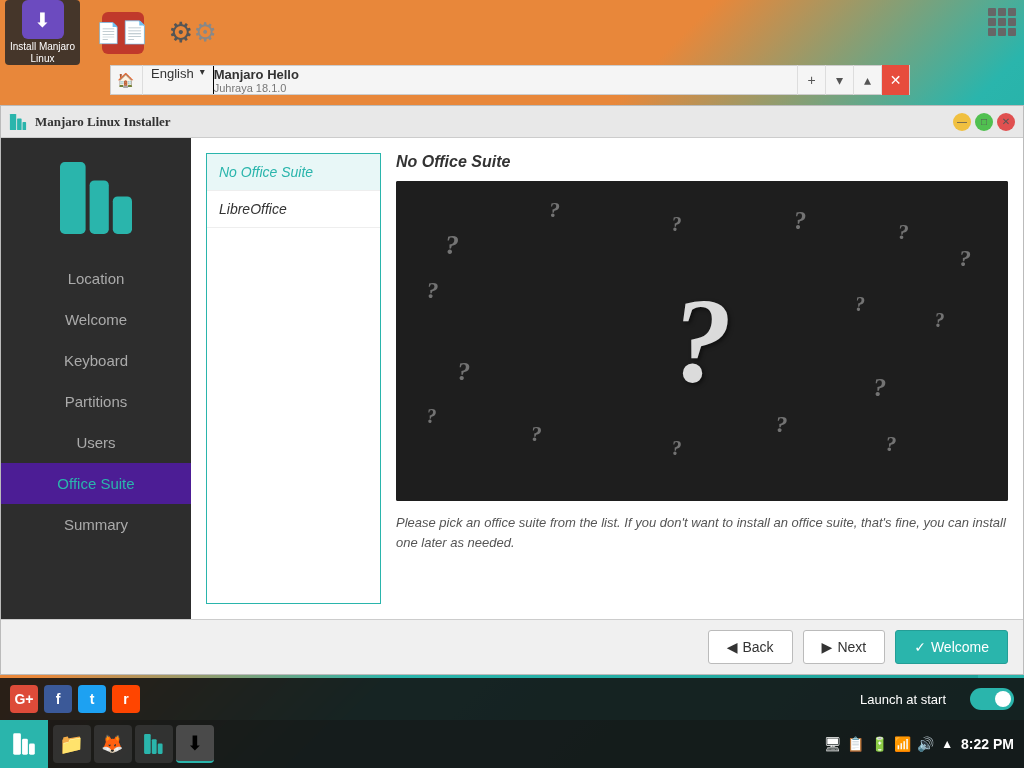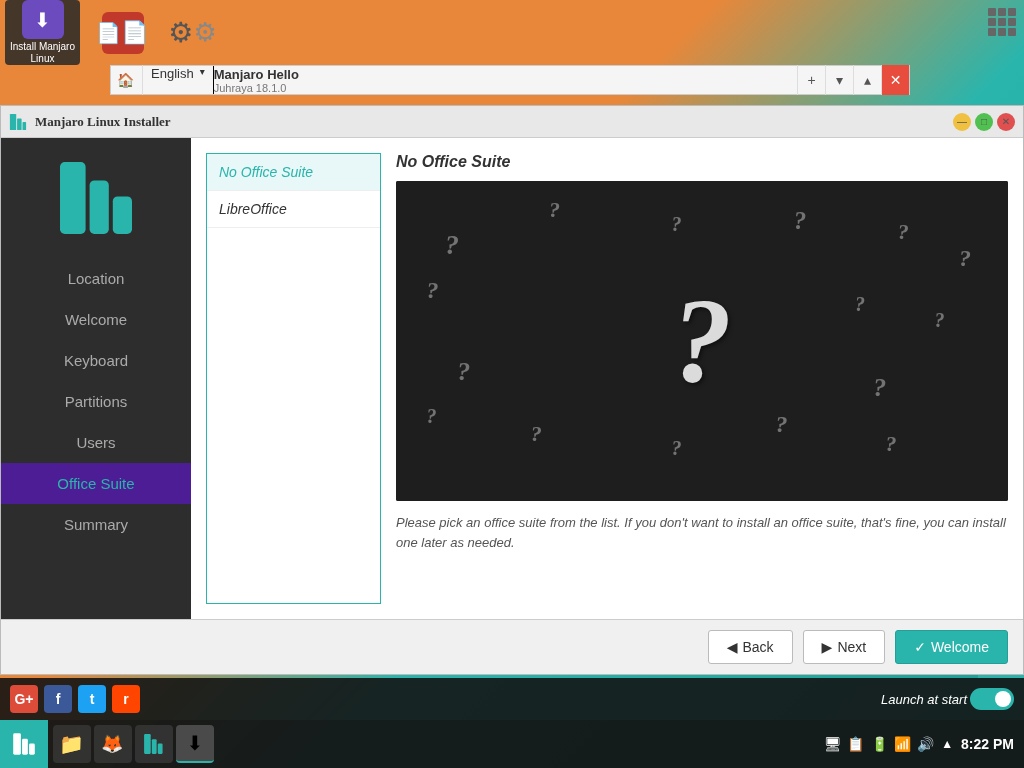--- a/index.html
+++ b/index.html
@@ -527,24 +527,23 @@
 
     .social-icon.google { background: #dd4b39; }
     .social-icon.facebook { background: #3b5998; }
     .social-icon.twitter { background: #1da1f2; }
     .social-icon.reddit { background: #ff4500; }
 
     .launch-at-start {
       margin-left: auto;
       display: flex;
       align-items: center;
-      gap: 3px;
+      gap: 24px;
       color: white;
       font-size: 13px;
-      font-style: italic;
     }
 
     .toggle-switch {
       width: 44px;
       height: 22px;
       background: #2ab5ac;
       border-radius: 11px;
       position: relative;
       cursor: pointer;
     }

